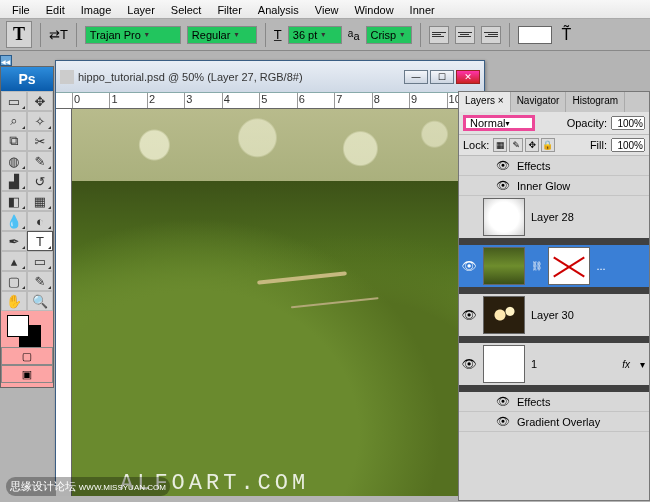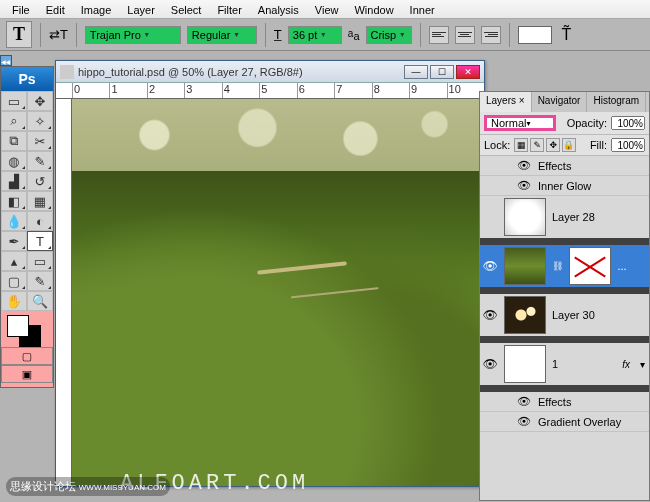--- a/index.html
+++ b/index.html
@@ -32,21 +32,21 @@
 .tool.sel { background:#fff; border:1px solid #555; }
 .tool .tri { position:absolute; right:1px; bottom:1px; width:0;height:0;border-left:3px solid transparent; border-bottom:3px solid #333; }
 .swatches { height:36px; position:relative; }
 .swatches .fg { position:absolute; left:6px; top:4px; width:22px; height:22px; background:#fff; border:1px solid #000; }
 .swatches .bg { position:absolute; left:18px; top:14px; width:22px; height:22px; background:#000; border:1px solid #000; }
 .qm { height:18px; display:flex; }
 .qm div { flex:1; border:1px solid #888; display:flex; align-items:center; justify-content:center; font-size:11px; }
 
 
 .docwin { position:absolute; left:55px; top:60px; width:430px; height:427px; background:#9b9b9b; border:1px solid #3b5e84; box-shadow: 1px 1px 3px rgba(0,0,0,.3); }
-.docwin .titlebar { height:22px; background:linear-gradient(#e9eef5,#cfd9e6); display:flex; align-items:center; padding:0 4px; border-bottom:1px solid #8aa; }
+.docwin .titlebar { height:32px; background:linear-gradient(#e9eef5,#cfd9e6); display:flex; align-items:center; padding:0 4px; border-bottom:1px solid #8aa; }
 .docwin .titlebar .ico { width:14px; height:14px; background:#ccc; margin-right:4px; }
 .docwin .titlebar .ttl { flex:1; color:#333; }
 .winbtn { width:24px; height:14px; border:1px solid #6a7a8a; margin-left:2px; background:linear-gradient(#f4f6fa,#cdd6e2); display:flex; align-items:center; justify-content:center; font-size:9px; }
 .winbtn.close { background:linear-gradient(#f3a,#c22); color:#fff; border-color:#922; }
 .ruler-h { height:16px; background:#fff; border-bottom:1px solid #666; display:flex; font-size:8px; color:#333; }
 .ruler-h span { flex:1; border-left:1px solid #999; padding-left:1px; }
 .docbody { display:flex; height:calc(100% - 38px); }
 .ruler-v { width:16px; background:#fff; border-right:1px solid #666; }
 .canvas { flex:1; background:#6a6a6a; position:relative; overflow:hidden; }
 .layer-bokeh { position:absolute; left:0; top:0; right:0; height:72px; background:
@@ -58,21 +58,21 @@
 .layer-moss { position:absolute; left:0; top:72px; right:0; bottom:0; background:
   radial-gradient(ellipse at 30% 80%, #6a8a2e 0 40%, transparent 60%),
   radial-gradient(ellipse at 70% 75%, #557020 0 35%, transparent 55%),
   linear-gradient(180deg, #3d5218 0%, #51711f 25%, #6c912e 45%, #80a63b 60%, #5c7a24 80%, #3a4e17 100%);
   filter: blur(.3px); }
 .layer-moss::after { content:""; position:absolute; left:45%; top:30%; width:90px; height:4px; background:#c6b97f; transform:rotate(-6deg); border-radius:2px; box-shadow: 30px 28px 0 -1px #b2a877; }
 .watermark { position:absolute; left:120px; bottom:6px; color:rgba(255,255,255,.85); font-family: Liberation Mono, monospace; font-size:22px; letter-spacing:4px; }
 .watermark2 { position:absolute; left:6px; bottom:6px; color:#fff; font-size:10px; background:rgba(0,0,0,.3); padding:2px 4px;border-radius:9px; }
 
 
-.layerspanel { position:absolute; right:0; top:91px; width:171px; background:#d8d8d8; border:1px solid #777; height:410px; display:flex; flex-direction:column; }
+.layerspanel { position:absolute; right:0; top:91px; width:192px; background:#d8d8d8; border:1px solid #777; height:410px; display:flex; flex-direction:column; }
 .lp-tabs { height:20px; display:flex; background:#c8c8c8; }
 .lp-tabs span { padding:3px 6px; font-size:10px; border-right:1px solid #aaa; }
 .lp-tabs span.act { background:#e8e8e8; }
 .lp-tabs span.act::after { content:" ×"; }
 .lp-row { display:flex; align-items:center; padding:3px 4px; gap:4px; border-bottom:1px solid #bbb; background:#e2e2e2; font-size:10px; }
 .lp-row .dd { background:#fff; border:3px solid #ec4899; padding:0 4px; height:16px; display:flex; align-items:center; }
 .lp-row .dd::after { content:" ▾"; font-size:8px; }
 .lp-row input { width:34px; height:14px; font-size:10px; text-align:right; }
 .lockicons { display:flex; gap:2px; }
 .lockicons i { width:14px; height:14px; border:1px solid #999; background:#ddd; display:flex; align-items:center; justify-content:center; font-size:9px; font-style:normal; }

